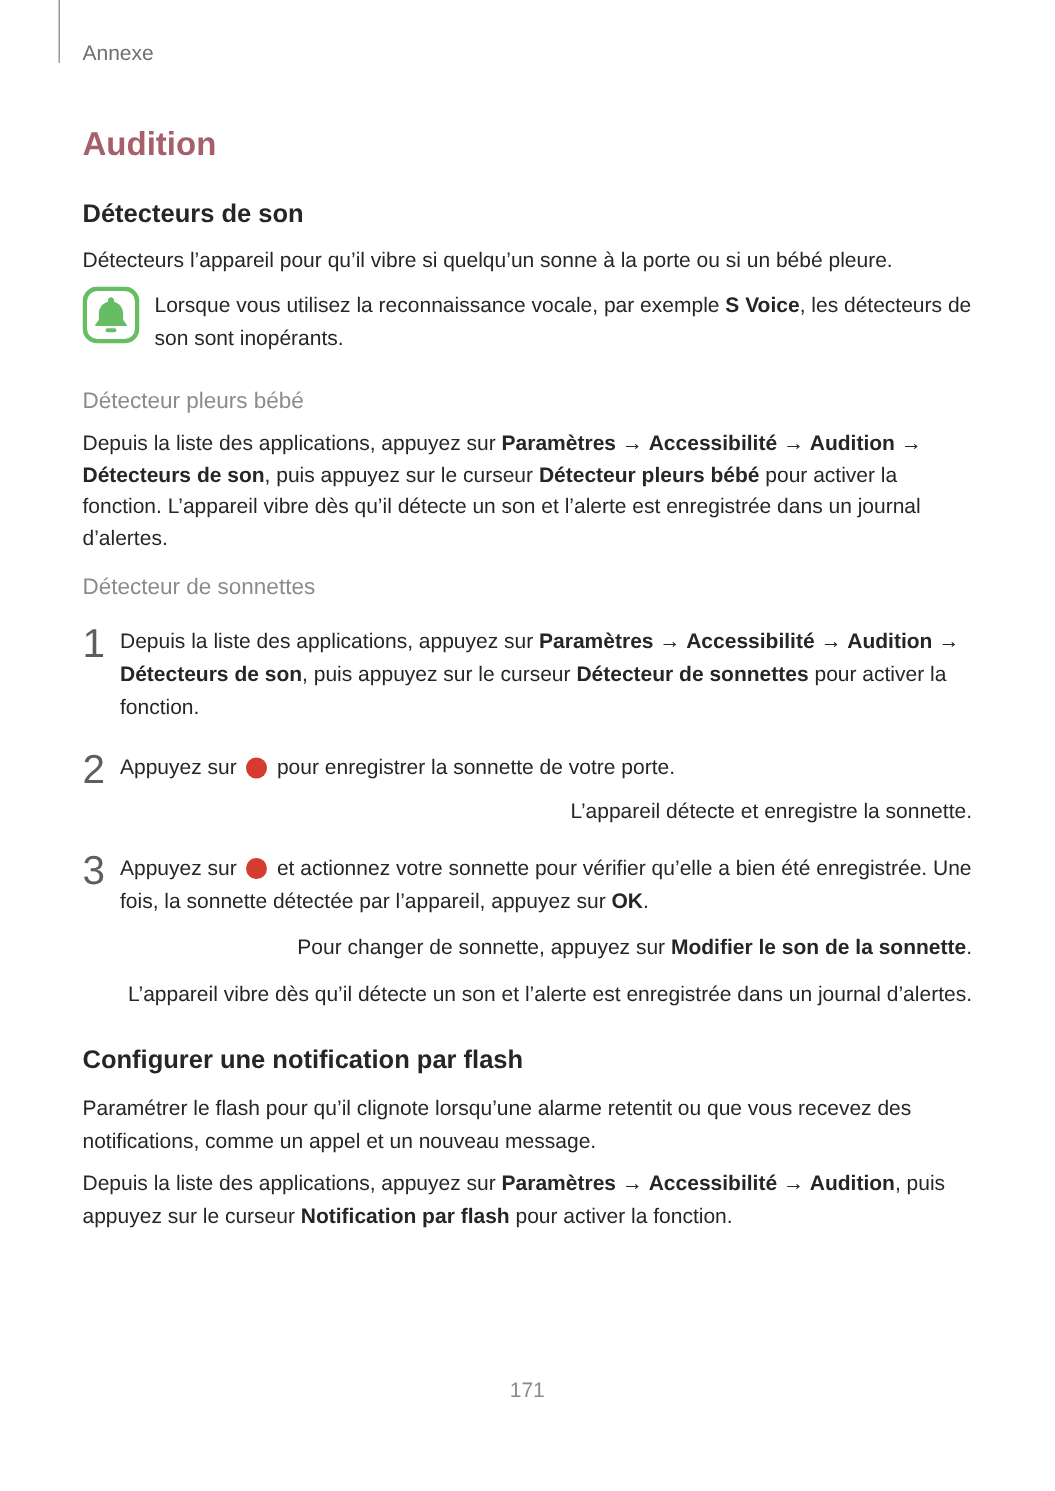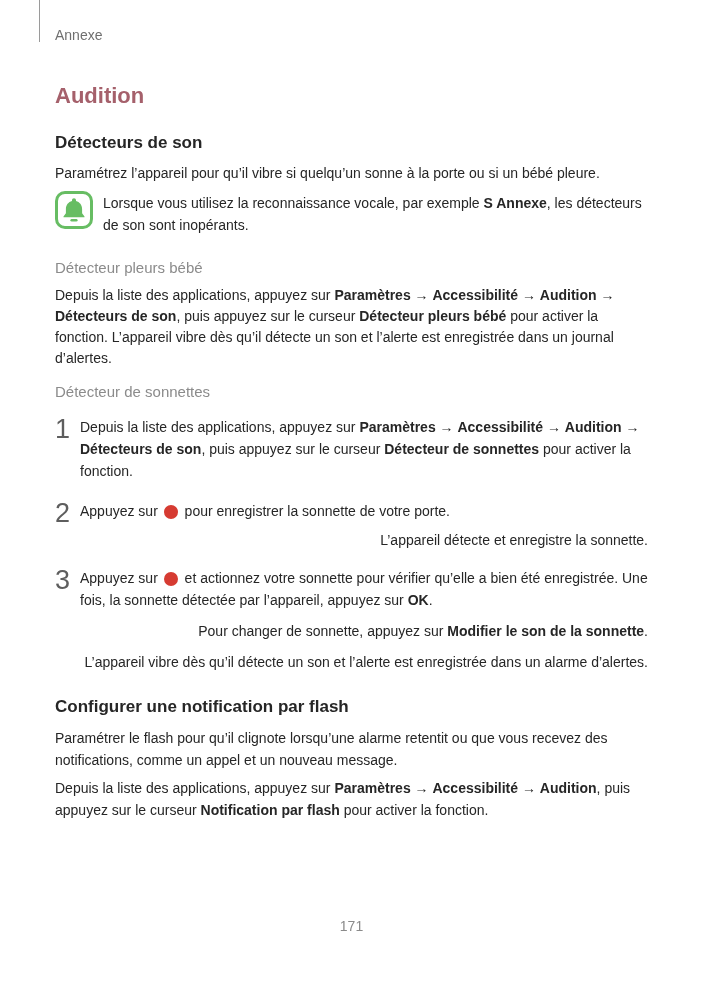--- a/index.html
+++ b/index.html
@@ -52,31 +52,31 @@
 
 <div class="page">
 
   <div class="header-rule"></div>
   <div class="breadcrumb">Annexe</div>
 
   <h1 class="page-title">Audition</h1>
 
   <h2 class="section-title">Détecteurs de son</h2>
 
-  <p class="body"><span>Paramétrez l’appareil pour qu’il vibre si quelqu’un sonne à la porte ou si un bébé pleure.</span></p>
+  <p class="body"><span>Détecteurs l’appareil pour qu’il vibre si quelqu’un sonne à la porte ou si un bébé pleure.</span></p>
 
   <div class="note">
     <span class="note-icon">
       <svg width="38" height="38" viewBox="0 0 38 38" xmlns="http://www.w3.org/2000/svg">
         <rect x="1.5" y="1.5" width="35" height="35" rx="8.5" fill="#ffffff" stroke="#67bd63" stroke-width="3"></rect>
         <path d="M19 7.2c1.15 0 2 .9 2 2.05v.85c3.6.95 6.1 4.05 6.1 7.85v4.2l2.4 3.35v.8H8.5v-.8l2.4-3.35v-4.2c0-3.8 2.5-6.9 6.1-7.85v-.85c0-1.15.85-2.05 2-2.05z" fill="#67bd63"></path>
         <rect x="15.4" y="27.9" width="7.2" height="2.6" rx="1.3" fill="#67bd63"></rect>
       </svg>
     </span>
-    <p class="note-text"><span>Lorsque vous utilisez la reconnaissance vocale, par exemple </span><span class="bold">S Annexe</span><span>, les détecteurs de son sont inopérants.</span></p>
+    <p class="note-text"><span>Lorsque vous utilisez la reconnaissance vocale, par exemple </span><span class="bold">S Voice</span><span>, les détecteurs de son sont inopérants.</span></p>
   </div>
 
   <h3 class="sub-title">Détecteur pleurs bébé</h3>
   <p class="body baby"><span>Depuis la liste des applications, appuyez sur </span><span class="bold">Paramètres</span><span> → </span><span class="bold">Accessibilité</span><span> → </span><span class="bold">Audition</span><span> → </span><span class="bold">Détecteurs de son</span><span>, puis appuyez sur le curseur </span><span class="bold">Détecteur pleurs bébé</span><span> pour activer la fonction. L’appareil vibre dès qu’il détecte un son et l’alerte est enregistrée dans un journal d’alertes.</span></p>
 
   <h3 class="sub-title doorbell">Détecteur de sonnettes</h3>
 
   <div class="steps">
 
     <div class="step">
@@ -92,21 +92,21 @@
         <p><span>Appuyez sur </span><span class="dot"></span><span> pour enregistrer la sonnette de votre porte.</span></p>
         <p class="tight"><span>L’appareil détecte et enregistre la sonnette.</span></p>
       </div>
     </div>
 
     <div class="step s3">
       <span class="step-num">3</span>
       <div class="step-body">
         <p><span>Appuyez sur </span><span class="dot"></span><span> et actionnez votre sonnette pour vérifier qu’elle a bien été enregistrée. Une fois, la sonnette détectée par l’appareil, appuyez sur </span><span class="bold">OK</span><span>.</span></p>
         <p><span>Pour changer de sonnette, appuyez sur </span><span class="bold">Modifier le son de la sonnette</span><span>.</span></p>
-        <p><span>L’appareil vibre dès qu’il détecte un son et l’alerte est enregistrée dans un alarme d’alertes.</span></p>
+        <p><span>L’appareil vibre dès qu’il détecte un son et l’alerte est enregistrée dans un journal d’alertes.</span></p>
       </div>
     </div>
 
   </div>
 
   <h2 class="section-title flash">Configurer une notification par flash</h2>
   <p class="body flash1"><span>Paramétrer le flash pour qu’il clignote lorsqu’une alarme retentit ou que vous recevez des notifications, comme un appel et un nouveau message.</span></p>
   <p class="body flash2"><span>Depuis la liste des applications, appuyez sur </span><span class="bold">Paramètres</span><span> → </span><span class="bold">Accessibilité</span><span> → </span><span class="bold">Audition</span><span>, puis appuyez sur le curseur </span><span class="bold">Notification par flash</span><span> pour activer la fonction.</span></p>
 
   <div class="page-number">171</div>

